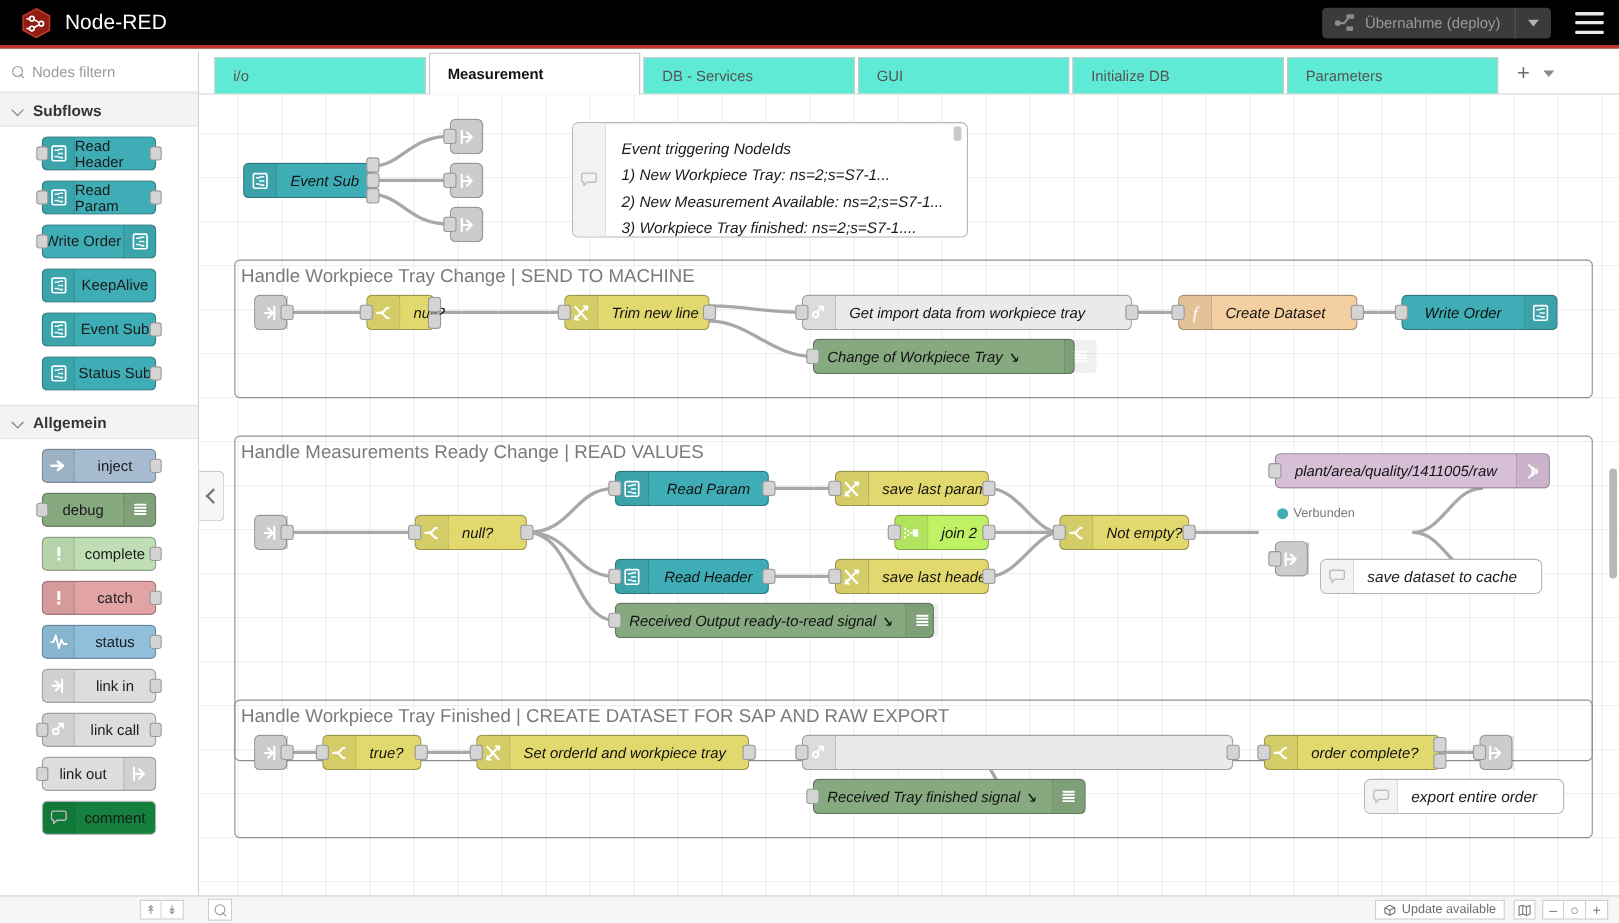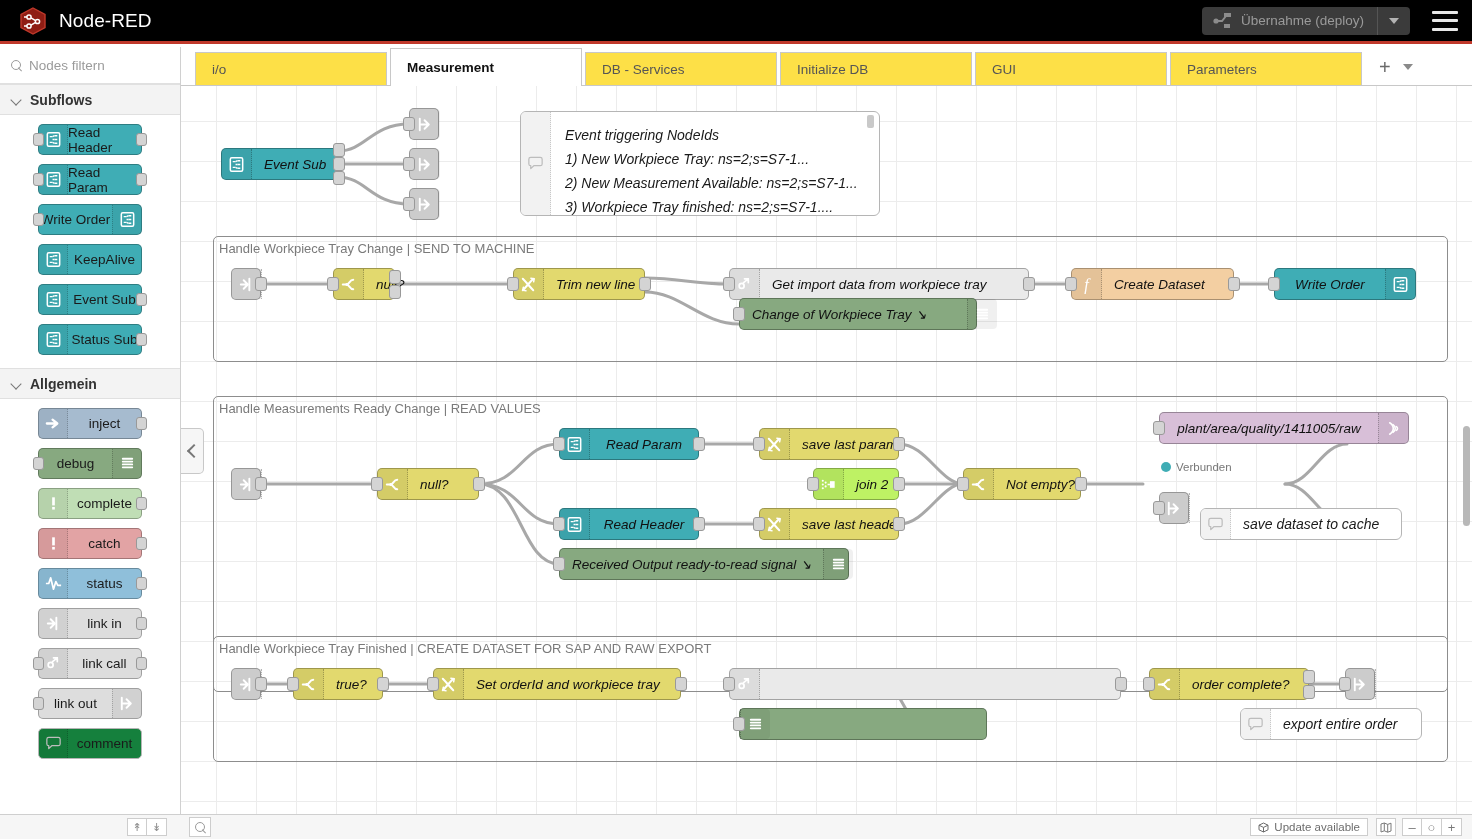--- a/index.html
+++ b/index.html
@@ -94,21 +94,21 @@
   .port.out { right: -6px; }
 
   
   .tabbar {
     position: absolute; left: 181px; top: 47px; width: 1291px; height: 39px;
     background: #fff; border-bottom: 1px solid #c8c8c8;
     display: flex; align-items: flex-end; padding-left: 14px;
   }
   .tab {
     height: 33px; min-width: 94px; padding: 0 16px;
-    background: #fde047; border: 1px solid #c8c8c8; border-bottom: none;
+    background: #5eead4; border: 1px solid #c8c8c8; border-bottom: none;
     display: flex; align-items: center; font-size: 13.5px; color: #555;
     margin-right: 3px; cursor: pointer; position: relative; white-space: nowrap;
   }
   .tab.active {
     background: #fff; color: #111; font-weight: bold; height: 38px;
     border-color: #c8c8c8; margin-bottom: -1px; z-index: 2;
   }
   .tab-actions { display: flex; align-items: center; gap: 12px; margin-left: 14px; margin-bottom: 8px; }
   .plus-ic { font-size: 20px; color: #6a6a6a; line-height: 1; cursor: pointer; }
   .caret-g { width:0;height:0;border-left:5px solid transparent;border-right:5px solid transparent;
@@ -159,21 +159,21 @@
     position: absolute; width: 12px; height: 14px;
     background: #d4d4d4; border: 1px solid #999; border-radius: 3px;
   }
 
   
   .group {
     position: absolute; border: 1px solid #8d8d8d; border-radius: 5px;
     background: rgba(255,255,255,0); pointer-events: none;
   }
   .group-title {
-    position: absolute; font-size: 13px; color: #7a7a7a; font-style: normal;
+    position: absolute; font-size: 17px; color: #7a7a7a; font-style: normal;
     white-space: nowrap;
   }
 
   
   .commentbox {
     position: absolute; background: #fff; border: 1px solid #b5b5b5; border-radius: 6px;
     display: flex; align-items: stretch;
   }
   .commentbox .cic {
     width: 30px; background: #f2f2f2; border-right: 1px dotted #c8c8c8;
@@ -461,24 +461,24 @@
         <div class="tab" style="width: 192px;">
           <span>i/o</span>
         </div>
         <div class="tab active" style="width: 192px;">
           <span>Measurement</span>
         </div>
         <div class="tab" style="width: 192px;">
           <span>DB - Services</span>
         </div>
         <div class="tab" style="width: 192px;">
+          <span>GUI</span>
+        </div>
+        <div class="tab" style="width: 192px;">
           <span>Initialize DB</span>
-        </div>
-        <div class="tab" style="width: 192px;">
-          <span>GUI</span>
         </div>
         <div class="tab" style="width: 192px;">
           <span>Parameters</span>
         </div>
       </div>
     <div class="tab-actions">
       <span class="plus-ic">+</span>
       <span class="caret-g"></span>
     </div>
   </div>
@@ -647,21 +647,21 @@
             <svg width="19" height="19" viewBox="0 0 20 20">
               <rect x="3.5" y="3" width="13" height="14" rx="1.5" fill="none" stroke="#fff" stroke-width="1.6"></rect>
         <g stroke="#fff" stroke-width="1.5" fill="none">
                 <path d="M6 7 L9 7 M6 13 L9 13 M11 6 L14 6 M11 10 L14 10 M11 14 L14 14"></path>
         <path d="M9 7 L11 6 M9 13 L11 14 M9 10 L11 10"></path>
               </g>
             </svg>
           </span>
           <span class="p" style="left:-7px;top:8px"></span>
         </div>
-        <div class="node" style="left: 558px; top: 212px; width: 238px; background: rgb(135, 169, 128); gap: 28px;">
+        <div class="node" style="left: 558px; top: 222px; width: 238px; background: rgb(135, 169, 128); gap: 28px;">
           <span class="lbl ">Change of Workpiece Tray ↘</span>
           <span class="ic r">
             <svg width="19" height="19" viewBox="0 0 20 20">
               <g stroke="#fff" stroke-width="1.9" stroke-linecap="round">
                 <path d="M5 5h10M5 8h10M5 11h10M5 14h10"></path>
               </g>
             </svg>
           </span>
           <span class="p" style="left:-7px;top:8px"></span>
         </div>
@@ -887,20 +887,21 @@
           <span class="ic l">
             <svg width="19" height="19" viewBox="0 0 20 20">
               <path d="M5 10 L12 10 M9 5.5 L13.5 10 L9 14.5" stroke="#fff" stroke-width="2" fill="none" stroke-linecap="round" stroke-linejoin="round"></path>
         <path d="M4 4 L4 16" stroke="#fff" stroke-width="2" stroke-linecap="round"></path>
             </svg>
           </span>
           <span class="lbl "></span>
           <span class="p" style="left:-7px;top:8px"></span>
         </div>
         <div class="node" style="left: 558px; top: 622px; width: 248px; background: rgb(135, 169, 128);">
+          <span class="lbl ">Received Tray finished signal ↘</span>
           <span class="ic r">
             <svg width="19" height="19" viewBox="0 0 20 20">
               <g stroke="#fff" stroke-width="1.9" stroke-linecap="round">
                 <path d="M5 5h10M5 8h10M5 11h10M5 14h10"></path>
               </g>
             </svg>
           </span>
           <span class="p" style="left:-7px;top:8px"></span>
         </div>
         <div class="commentbox" style="left: 1059px; top: 622px; width: 182px; height: 32px;">

